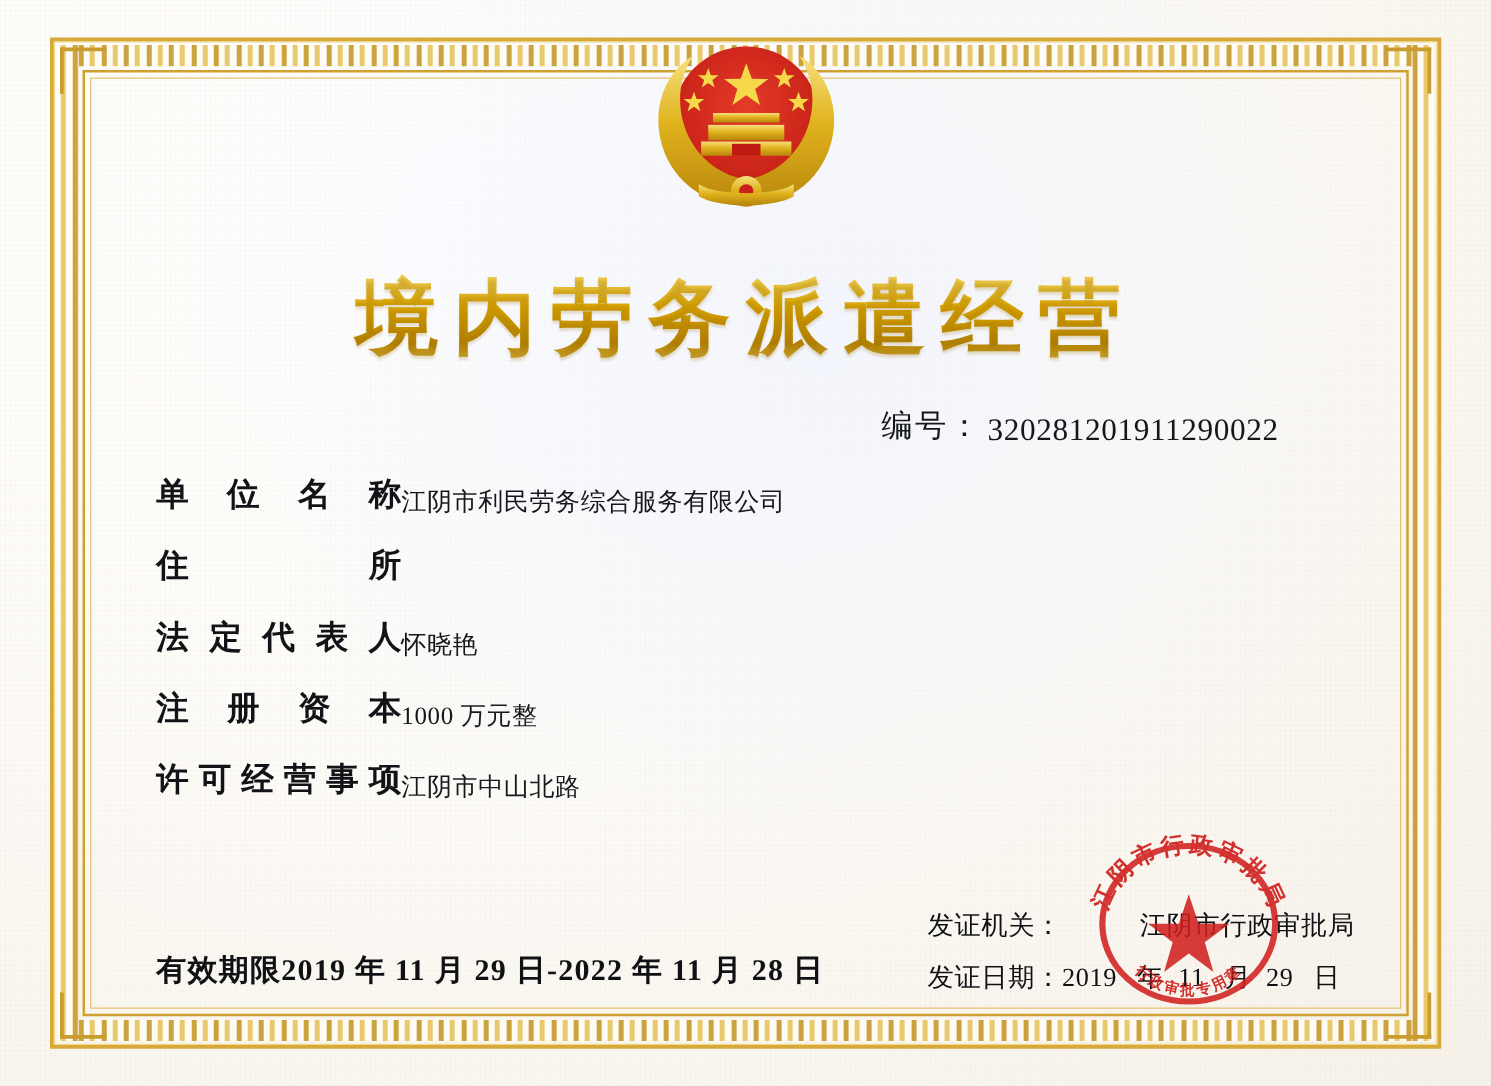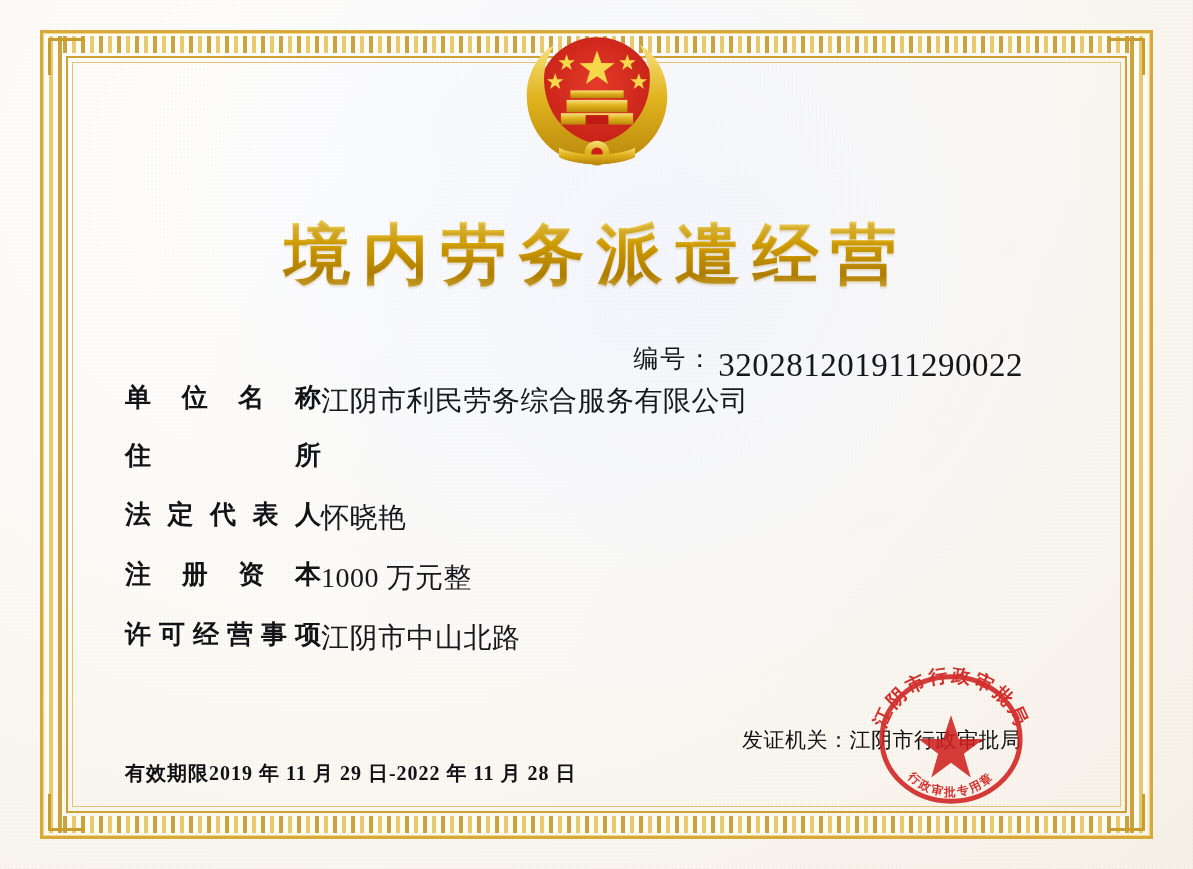--- a/index.html
+++ b/index.html
@@ -127,32 +127,32 @@
     background-clip: text;
     -webkit-text-fill-color: transparent;
     text-shadow: 0 2px 2px rgba(150,110,0,0.22);
     white-space: nowrap;
   }
 
   
   .serial {
     position: absolute;
     right: 170px;
-    top: 340px;
+    top: 324px;
     display: flex;
-    align-items: center;
+    align-items: flex-start;
     gap: 4px;
     color: #15171a;
   }
   .serial .lab {
     font-size: 25px;
     letter-spacing: 2px;
   }
   .serial .val {
-    font-size: 33px;
+    font-size: 25px;
     letter-spacing: 0.5px;
     position: relative;
     top: 7px;
     font-family: "Liberation Serif", serif;
   }
 
   
   .fields {
     position: absolute;
     left: 125px;
@@ -171,33 +171,33 @@
     font-size: 26px;
     font-weight: bold;
     display: flex;
     justify-content: space-between;
     letter-spacing: 0;
   }
   .field-label.tight {
     letter-spacing: 0;
   }
   .field-value {
-    font-size: 28px;
+    font-size: 20px;
     position: relative;
     top: 4px;
     color: #17181c;
     letter-spacing: 0.5px;
   }
 
   
   .validity {
     position: absolute;
     left: 125px;
     top: 760px;
-    font-size: 20px;
+    font-size: 24px;
     font-weight: bold;
     color: #101114;
     letter-spacing: 1px;
     white-space: nowrap;
   }
   .issuer-block {
     position: absolute;
     left: 742px;
     top: 726px;
     color: #101114;
@@ -344,20 +344,29 @@
   </div>
 
   <div class="validity">
     <span>有效期限</span><span>2019 年 11 月 29 日-2022 年 11 月 28 日</span>
   </div>
 
   <div class="issuer-block">
     <div class="issuer-row">
       <span class="lab">发证机关：</span>
       <span class="val">江阴市行政审批局</span>
+    </div>
+    <div class="issuer-row date-row">
+      <span class="lab">发证日期：</span>
+      <span class="val">2019</span>
+      <span class="u">年</span>
+      <span class="val">11</span>
+      <span class="u">月</span>
+      <span class="val">29</span>
+      <span class="u">日</span>
     </div>
   </div>
 
   <div class="seal">
     <svg viewBox="0 0 180 160" width="178" height="158" aria-hidden="true">
       <defs>
         <path id="sealTopArc" d="M22,84 A68,62 0 0 1 158,84"></path>
         <path id="sealBotArc" d="M38,104 A54,46 0 0 0 142,104"></path>
       </defs>
       <ellipse cx="90" cy="80" rx="70" ry="63" fill="none" stroke="#d0201d" stroke-width="5" opacity="0.95"></ellipse>

